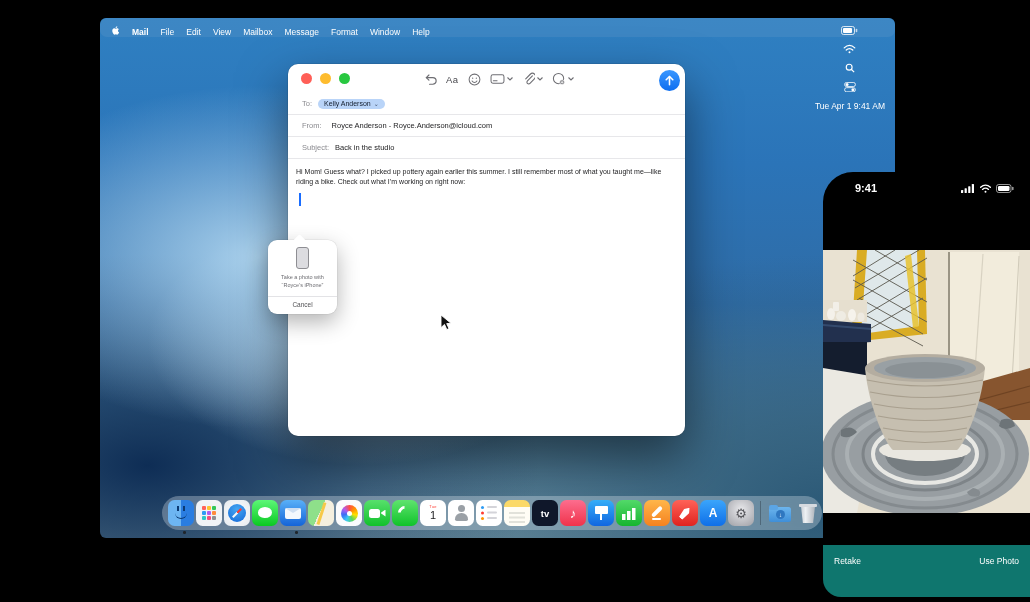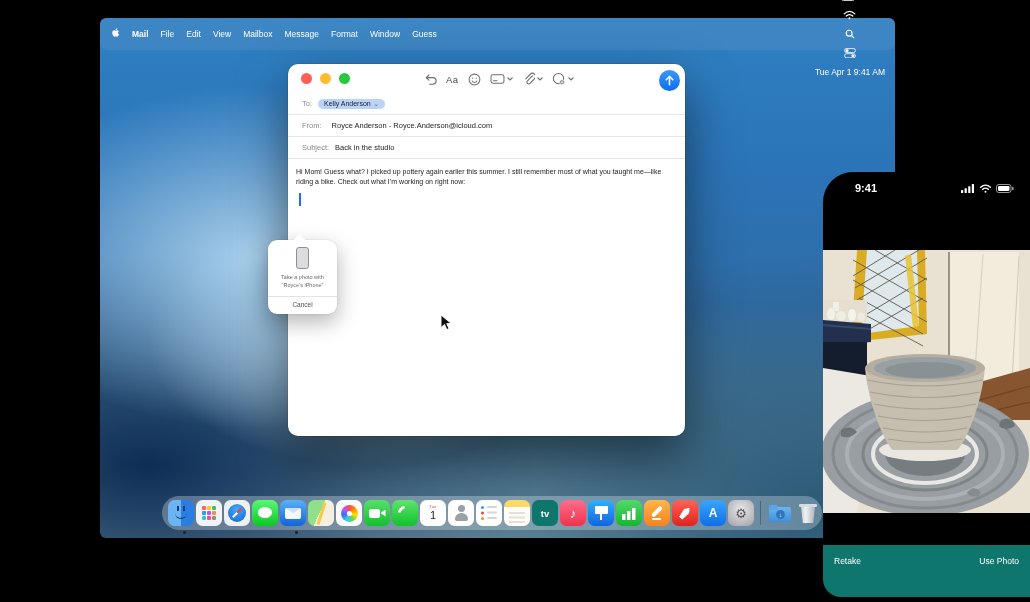--- a/index.html
+++ b/index.html
@@ -9,22 +9,22 @@
   
   .screen{position:absolute;left:100px;top:18px;width:795px;height:520px;border-radius:6px;overflow:hidden;
     background:
       radial-gradient(60% 55% at 20% 46%, rgba(176,214,240,.95) 0%, rgba(176,214,240,0) 60%),
       radial-gradient(45% 40% at 33% 62%, rgba(210,232,246,.8) 0%, rgba(210,232,246,0) 60%),
       radial-gradient(85% 70% at 6% 86%, #0e2d55 0%, rgba(14,45,85,0) 58%),
       radial-gradient(95% 80% at 92% 95%, #2a5876 0%, rgba(42,88,118,0) 62%),
       linear-gradient(180deg,#2f80c2 0%,#2b74b8 28%,#2f6ca6 55%,#53809c 80%,#70919f 100%);}
 
   
-  .menubar{position:absolute;left:100px;top:18px;width:795px;height:19px;display:flex;align-items:center;
-    padding:16px 10px;box-sizing:border-box;background:rgba(90,150,200,.35);color:#fff;font-size:8.5px;border-radius:7px;}
+  .menubar{position:absolute;left:100px;top:18px;width:795px;height:19px;display:flex;align-items:flex-start;
+    padding:8px 10px;box-sizing:border-box;background:rgba(90,150,200,.35);color:#fff;font-size:8.5px;border-radius:7px;}
   .menubar .left{display:flex;align-items:center;gap:12px;}
   .menubar .item{white-space:nowrap;}
   .menubar .app{font-weight:bold;}
   .menubar .right{margin-left:auto;display:flex;align-items:center;gap:9px;flex-direction:column;}
   .mb-icon{display:flex;align-items:center;}
 
   
   .mailwin{position:absolute;left:288px;top:64px;width:397px;height:372px;background:#fff;border-radius:10px;
     box-shadow:0 22px 50px rgba(0,0,0,.5),0 0 0 .5px rgba(0,0,0,.15);}
   .titlebar{position:relative;height:29px;}
@@ -112,21 +112,21 @@
   .di.contacts::before{content:"";position:absolute;left:9.5px;top:4.5px;width:7px;height:7px;border-radius:50%;background:#9aa0a6;}
   .di.contacts::after{content:"";position:absolute;left:6.5px;top:13px;width:13px;height:7.5px;border-radius:7px 7px 2px 2px;background:#9aa0a6;}
   .di.reminders{background:#fff;}
   .di.reminders::before{content:"";position:absolute;left:5px;top:5.5px;width:3px;height:3px;border-radius:50%;
     background:#2e9cf4;box-shadow:0 5.5px 0 #ff3b30,0 11px 0 #ff9500;}
   .di.reminders::after{content:"";position:absolute;left:10.5px;top:6px;width:10.5px;height:1.8px;border-radius:1px;
     background:#d4d4d9;box-shadow:0 5.5px 0 #d4d4d9,0 11px 0 #d4d4d9;}
   .di.notes{background:linear-gradient(#fbd968 0 7px,#fffdf5 7px);}
   .di.notes::before{content:"";position:absolute;left:5px;top:12px;width:16px;height:1.5px;background:#e2e2da;
     box-shadow:0 4.5px 0 #e2e2da,0 9px 0 #e2e2da;}
-  .di.tv{background:#0f766e;display:flex;align-items:center;justify-content:center;}
+  .di.tv{background:#0f172a;display:flex;align-items:center;justify-content:center;}
   .tv-txt{color:#fff;font-size:9.5px;font-weight:bold;}
   .di.music{background:linear-gradient(#fd6d8e,#f0334b);display:flex;align-items:center;justify-content:center;}
   .mus-txt{color:#fff;font-size:13px;}
   .di.keynote{background:linear-gradient(#35aef8,#1066e0);}
   .di.keynote::before{content:"";position:absolute;left:6.5px;top:6px;width:13px;height:8px;background:#fff;border-radius:1px;}
   .di.keynote::after{content:"";position:absolute;left:12px;top:14px;width:2px;height:6px;background:#fff;}
   .di.numbers{background-image:linear-gradient(#fff,#fff),linear-gradient(#fff,#fff),linear-gradient(#fff,#fff),
     linear-gradient(#52d969,#16b52f);background-size:3.5px 6px,3.5px 9px,3.5px 12px,100% 100%;
     background-position:5.5px 14px,10.5px 11px,15.5px 8px,0 0;background-repeat:no-repeat;}
   .di.pages{background:linear-gradient(#ffb64a,#f58220);}
@@ -177,21 +177,21 @@
           </svg>
       </span>
       <span class="item app">Mail</span>
       <span class="item">File</span>
       <span class="item">Edit</span>
       <span class="item">View</span>
       <span class="item">Mailbox</span>
       <span class="item">Message</span>
       <span class="item">Format</span>
       <span class="item">Window</span>
-      <span class="item">Guess</span>
+      <span class="item">Help</span>
     </div>
     <div class="right">
       <span class="mb-icon">
         <svg width="17" height="9" viewBox="0 0 17 9">
             <rect x="0.5" y="0.5" width="13" height="8" rx="2" fill="none" stroke="#fff" stroke-opacity=".8"></rect>
             <rect x="2" y="2" width="9" height="5" rx="1" fill="#fff"></rect>
             <rect x="14.7" y="2.8" width="1.6" height="3.4" rx="0.8" fill="#fff" fill-opacity=".7"></rect>
           </svg>
       </span>
       <span class="mb-icon">

